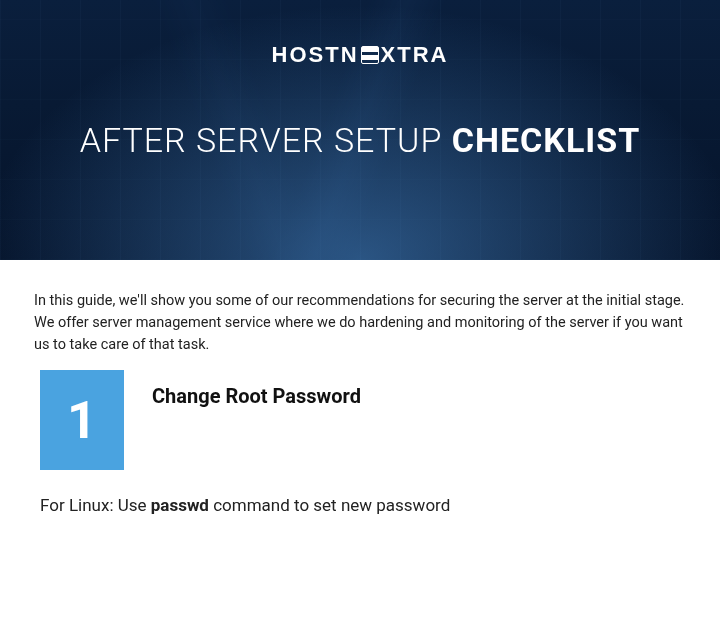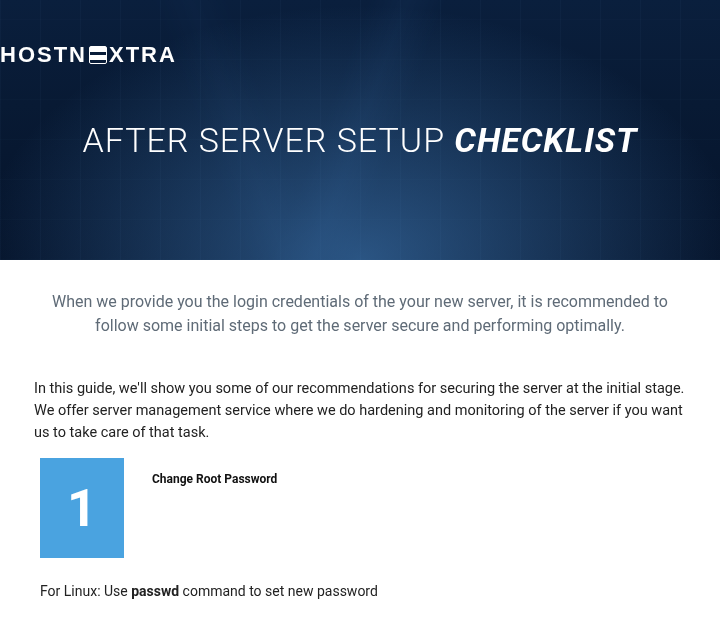--- a/index.html
+++ b/index.html
@@ -38,21 +38,21 @@
   .hero-glow {
     position: absolute;
     bottom: 0; left: 50%;
     width: 900px; height: 300px;
     transform: translateX(-50%);
     background: radial-gradient(ellipse at center bottom, rgba(80,150,220,0.5) 0%, transparent 60%);
     pointer-events: none;
   }
   .logo {
     position: relative;
-    text-align: left;
+    text-align: center;
     padding-top: 42px;
     color: #fff;
     font-weight: 700;
     font-size: 22px;
     letter-spacing: 2px;
     font-family: Arial, sans-serif;
   }
   .logo .box {
     display: inline-block;
     vertical-align: middle;
@@ -64,21 +64,21 @@
   }
   .hero-title {
     position: relative;
     text-align: center;
     color: #fff;
     font-size: 34px;
     font-weight: 300;
     letter-spacing: 1px;
     margin-top: 52px;
   }
-  .hero-title .bold { font-weight: 700; font-style: italic; }
+  .hero-title .bold { font-weight: 700; }
   .content {
     padding: 30px 40px 0 40px;
   }
   .intro {
     text-align: center;
     color: #5f6b77;
     font-size: 16px;
     line-height: 1.5;
     max-width: 640px;
     margin: 0 auto 40px auto;
@@ -103,53 +103,52 @@
     font-size: 52px;
     font-weight: 700;
     display: flex;
     align-items: center;
     justify-content: center;
     flex-shrink: 0;
     margin-right: 28px;
   }
   .step-body { padding-top: 14px; flex: 1; }
   .step-title {
-    font-size: 12px;
+    font-size: 20px;
     font-weight: 700;
     color: #111;
     margin-bottom: 12px;
   }
   .step-desc {
     font-size: 11.5px;
     color: #333;
     line-height: 1.5;
   }
   .step-note {
-    font-size: 14px;
+    font-size: 17px;
     color: #222;
     margin-left: 0;
   }
   .step-note .cmd { font-weight: 700; }
 </style>
 </head>
 <body>
 
 <div class="hero">
   <div class="hero-lines"></div>
   <div class="hero-glow"></div>
   <div class="logo">
     <span>HOSTN</span><span class="box"></span><span>XTRA</span>
   </div>
   <div class="hero-title">
     <span>AFTER SERVER SETUP </span><span class="bold">CHECKLIST</span>
   </div>
 </div>
 
 <div class="content">
-  <p class="intro">When we provide you the login credentials of the your new server, it is recommended to follow some initial steps to get the server secure and performing optimally.</p>
   <p class="guide">In this guide, we'll show you some of our recommendations for securing the server at the initial stage. We offer server management service where we do hardening and monitoring of the server if you want us to take care of that task.</p>
 
   <div class="step">
     <div class="step-num">1</div>
     <div class="step-body">
       <div class="step-title">Change Root Password</div>
     </div>
   </div>
 
   <div class="step-note">

